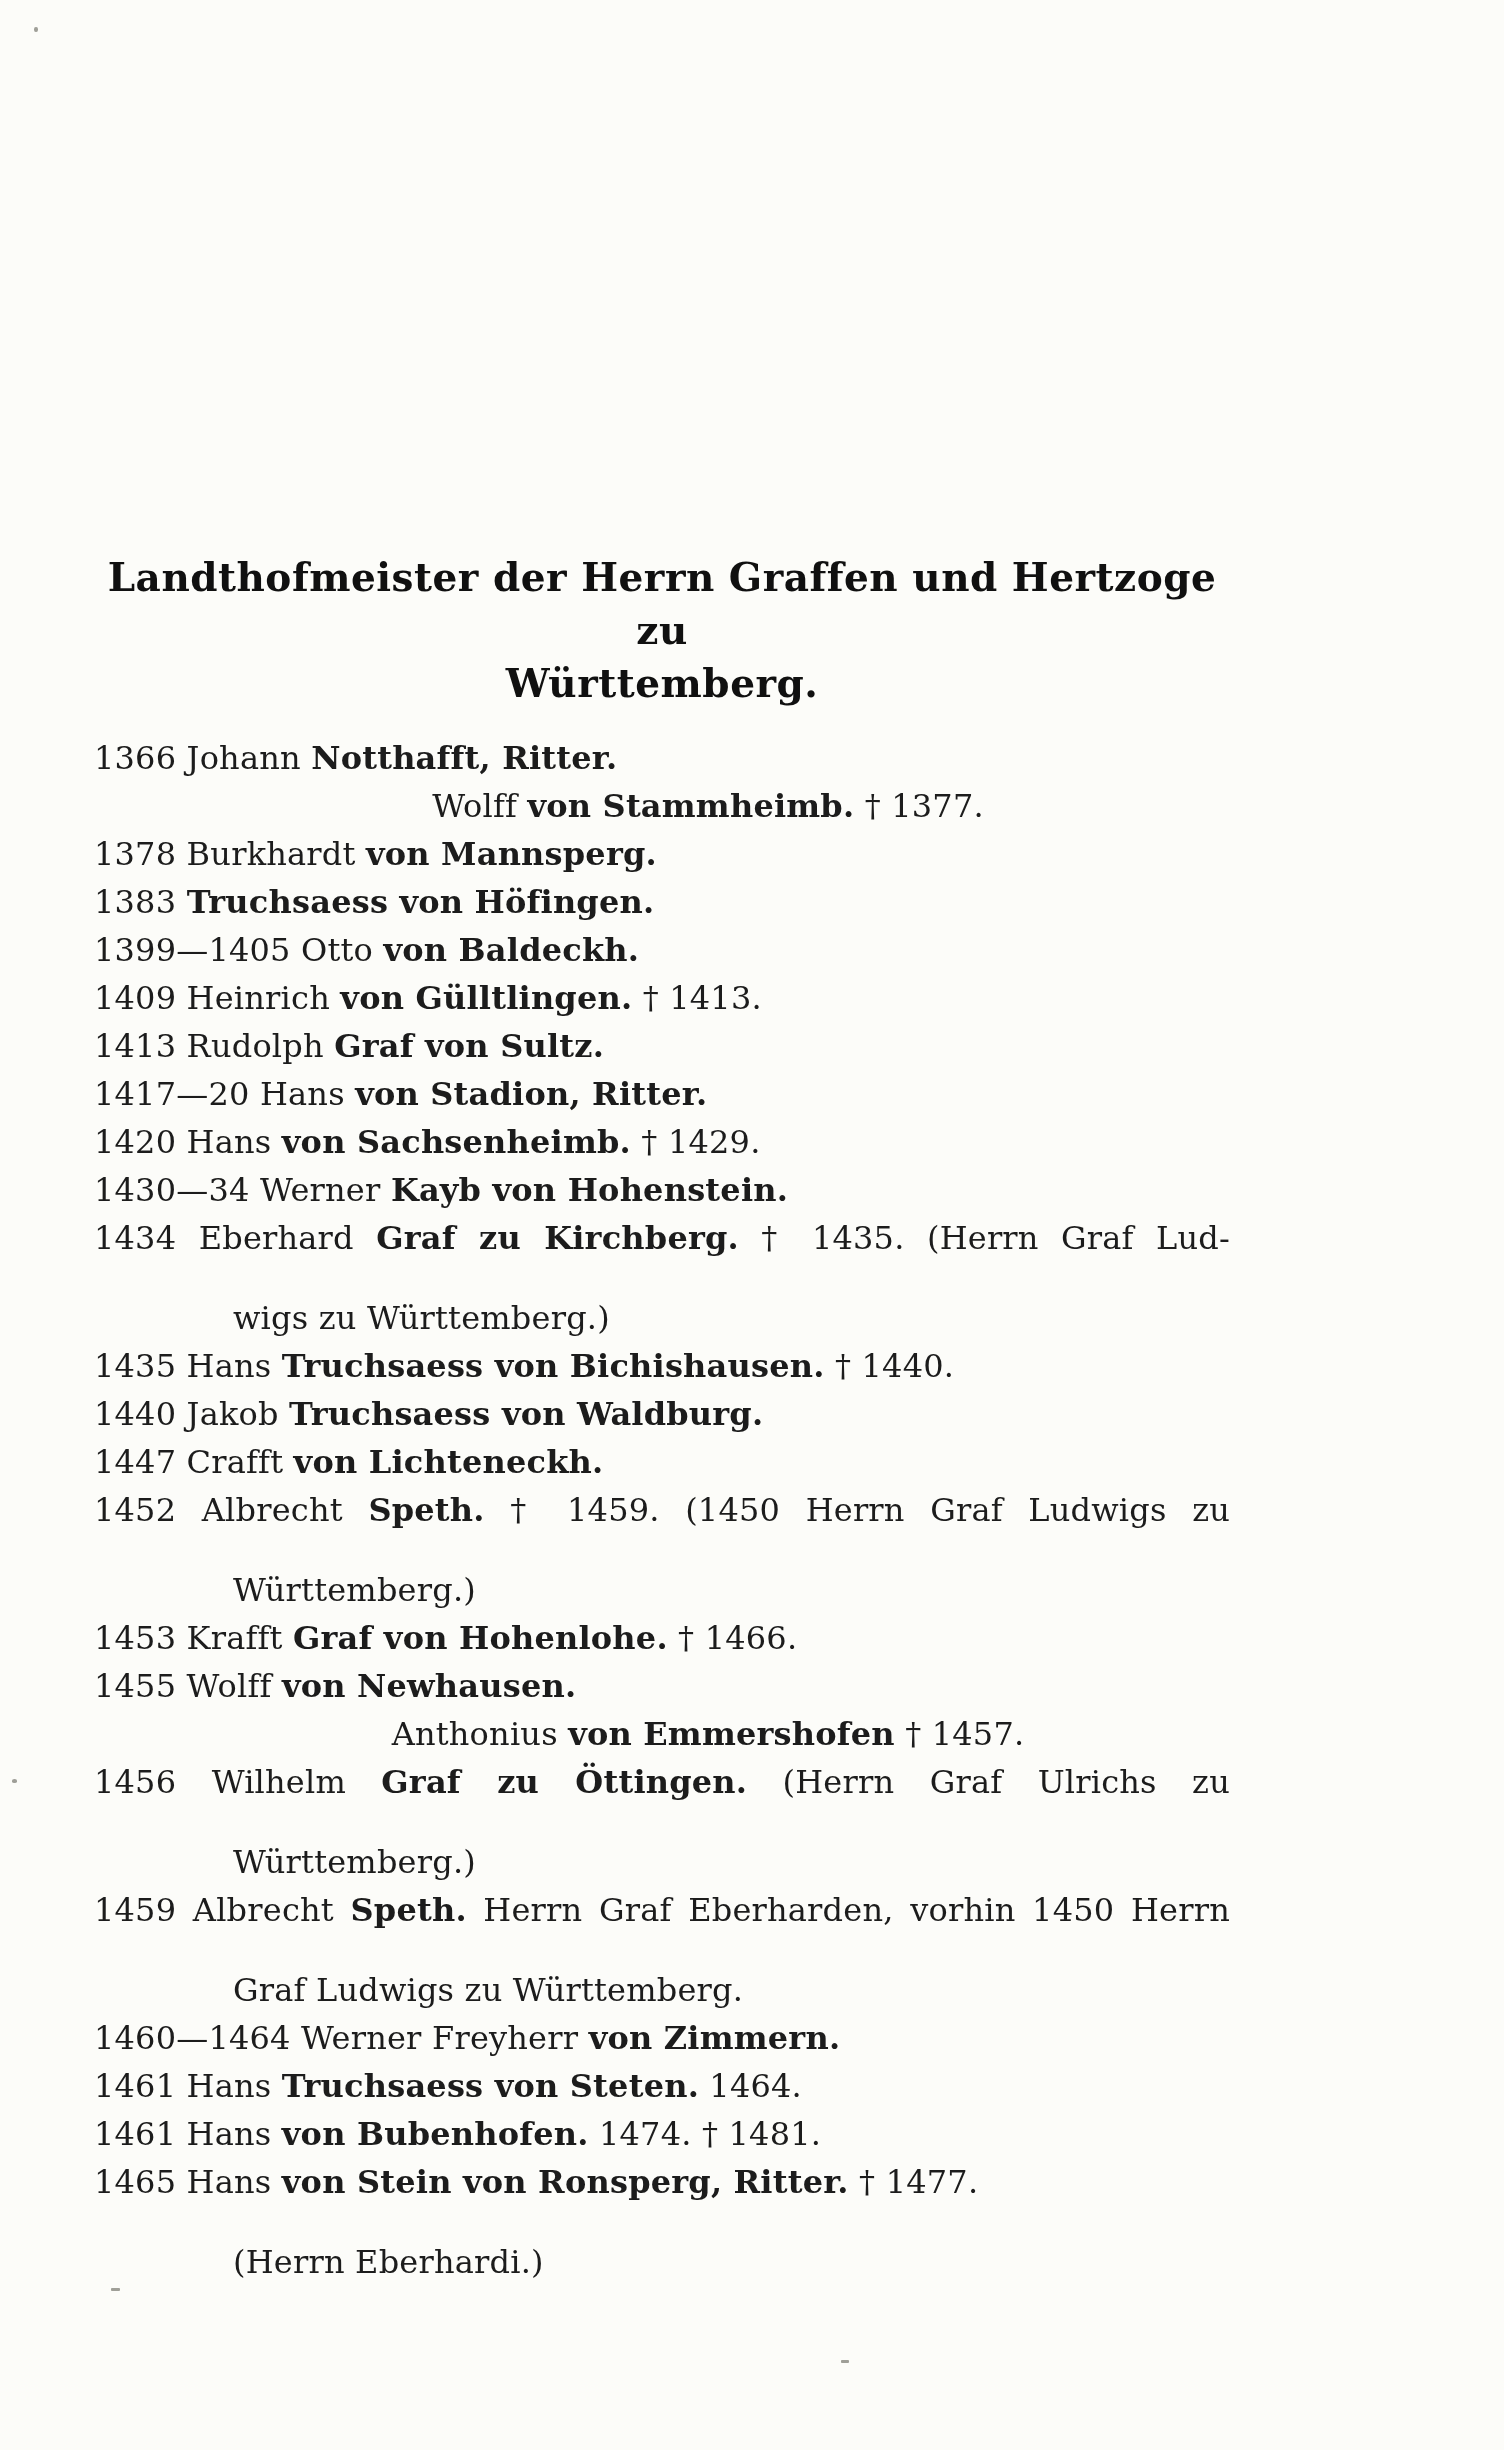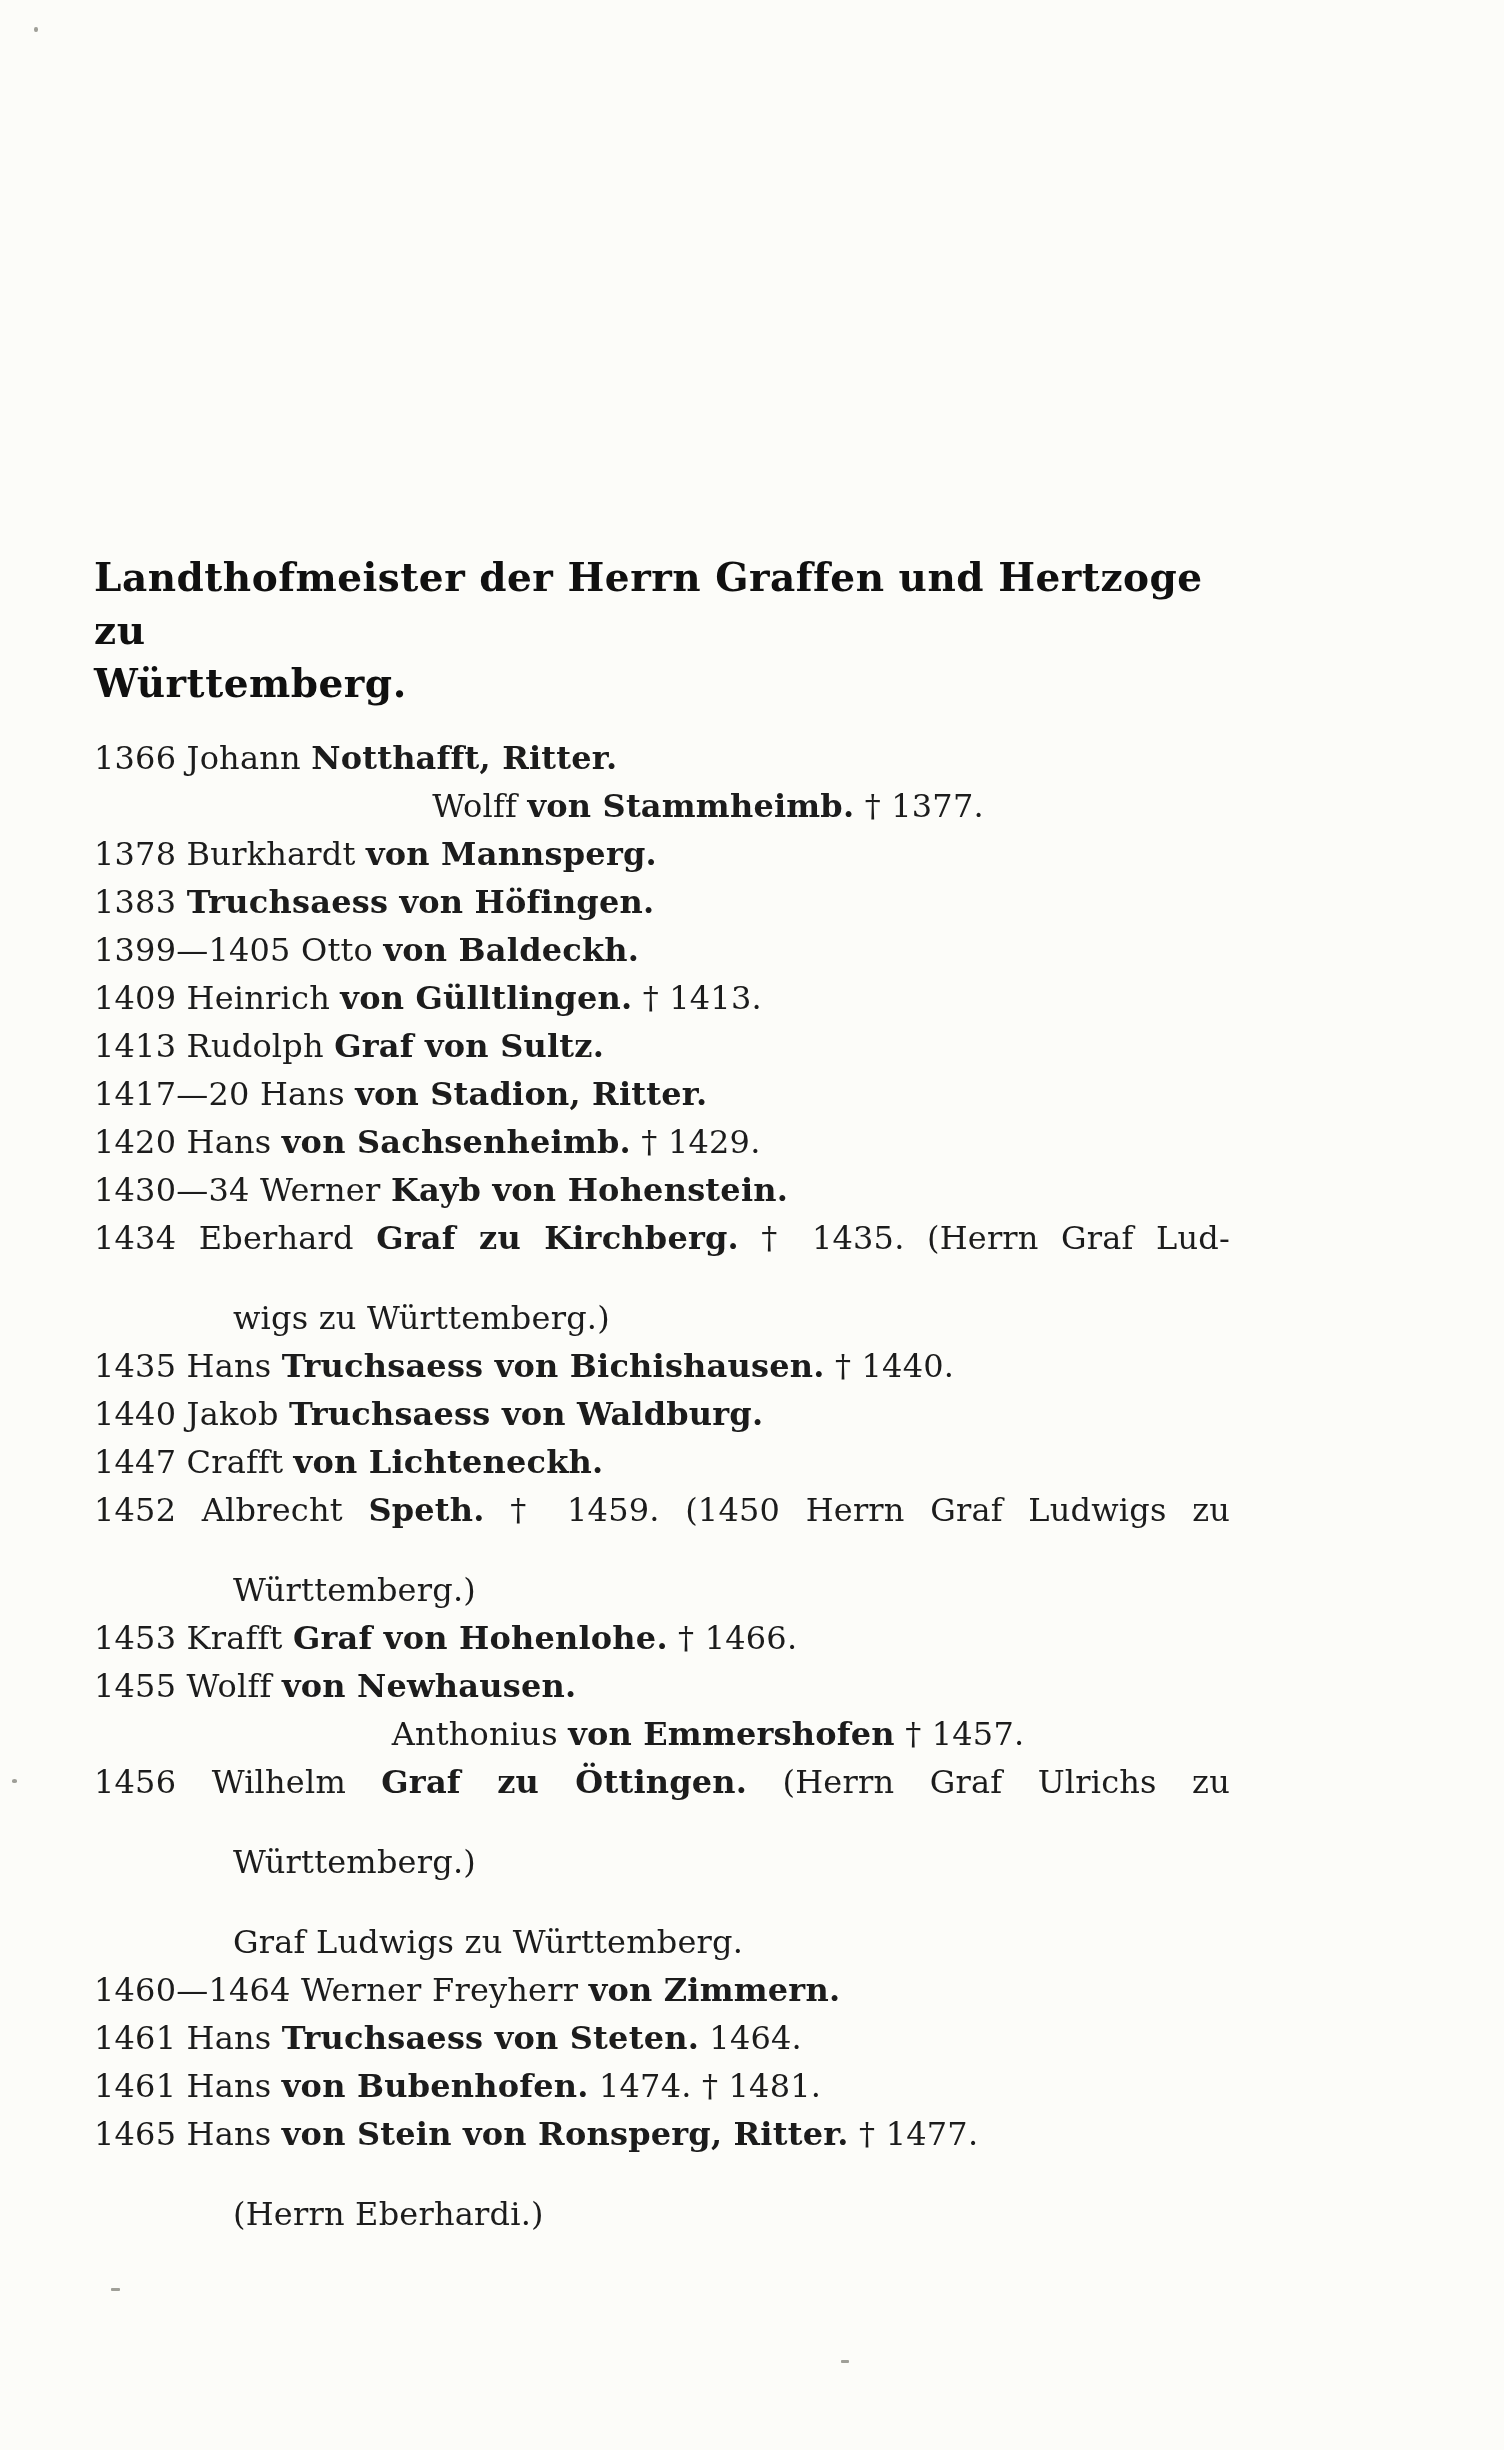--- a/index.html
+++ b/index.html
@@ -16,21 +16,21 @@
   }
 
   .content {
     position: absolute;
     left: 94px;
     top: 551px;
     width: 1136px;
   }
 
   .title {
-    text-align: left;
+    text-align: center;
     font-weight: 700;
     font-size: 39px;
     line-height: 53px;
     letter-spacing: 0.5px;
     color: #101010;
   }
 
   .entry-list {
     margin-top: 24px;
     font-size: 32px;
@@ -129,20 +129,21 @@
           <div class="line"><span>1455</span><span> Wolff </span><span class="bold">von Newhausen.</span><span></span></div>
         </div>
         <div class="entry">
           <div class="line indent-name"><span></span><span>Anthonius </span><span class="bold">von Emmershofen</span><span> † 1457.</span></div>
         </div>
         <div class="entry">
           <div class="line just"><span>1456</span><span> Wilhelm </span><span class="bold">Graf zu Öttingen.</span><span> (Herrn Graf Ulrichs zu</span></div>
           <div class="line indent-cont"><span></span><span></span><span class="bold"></span><span>Württemberg.)</span></div>
         </div>
         <div class="entry">
+          <div class="line just"><span>1459</span><span> Albrecht </span><span class="bold">Speth.</span><span> Herrn Graf Eberharden, vorhin 1450 Herrn</span></div>
           <div class="line indent-cont"><span></span><span></span><span class="bold"></span><span>Graf Ludwigs zu Württemberg.</span></div>
         </div>
         <div class="entry">
           <div class="line"><span>1460—1464</span><span> Werner Freyherr </span><span class="bold">von Zimmern.</span><span></span></div>
         </div>
         <div class="entry">
           <div class="line"><span>1461</span><span> Hans </span><span class="bold">Truchsaess von Steten.</span><span> 1464.</span></div>
         </div>
         <div class="entry">
           <div class="line"><span>1461</span><span> Hans </span><span class="bold">von Bubenhofen.</span><span> 1474. † 1481.</span></div>

